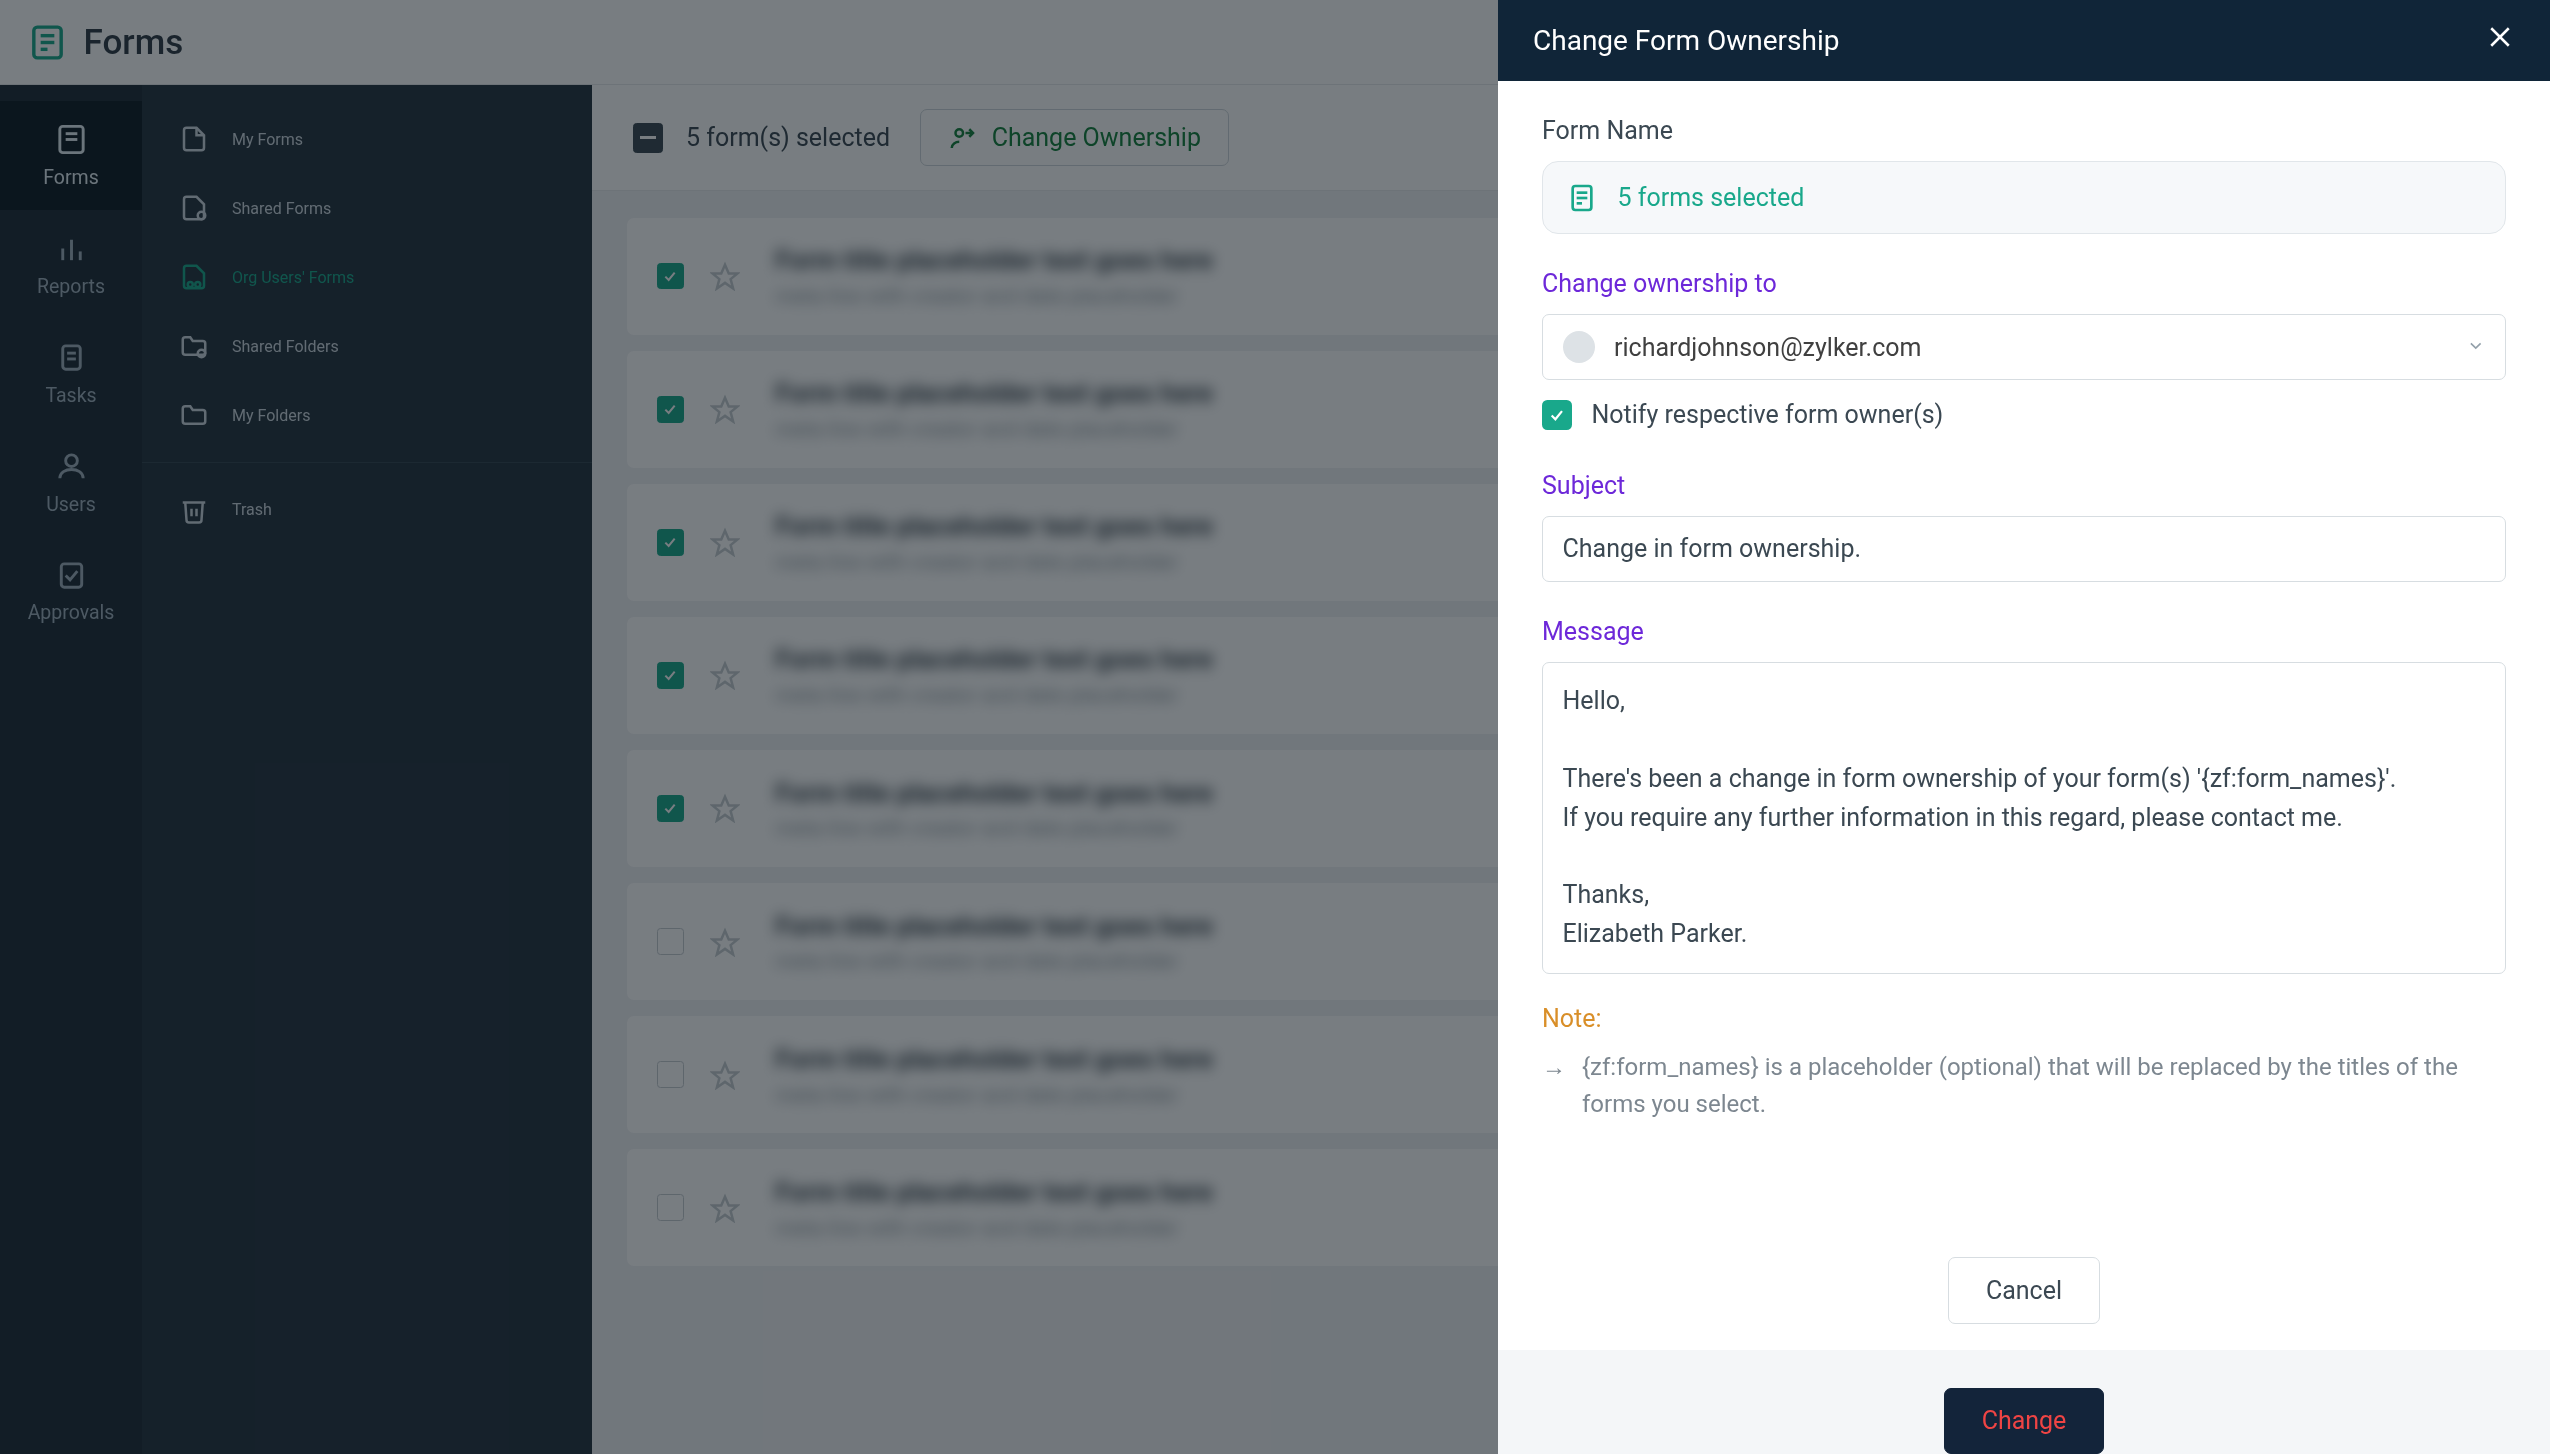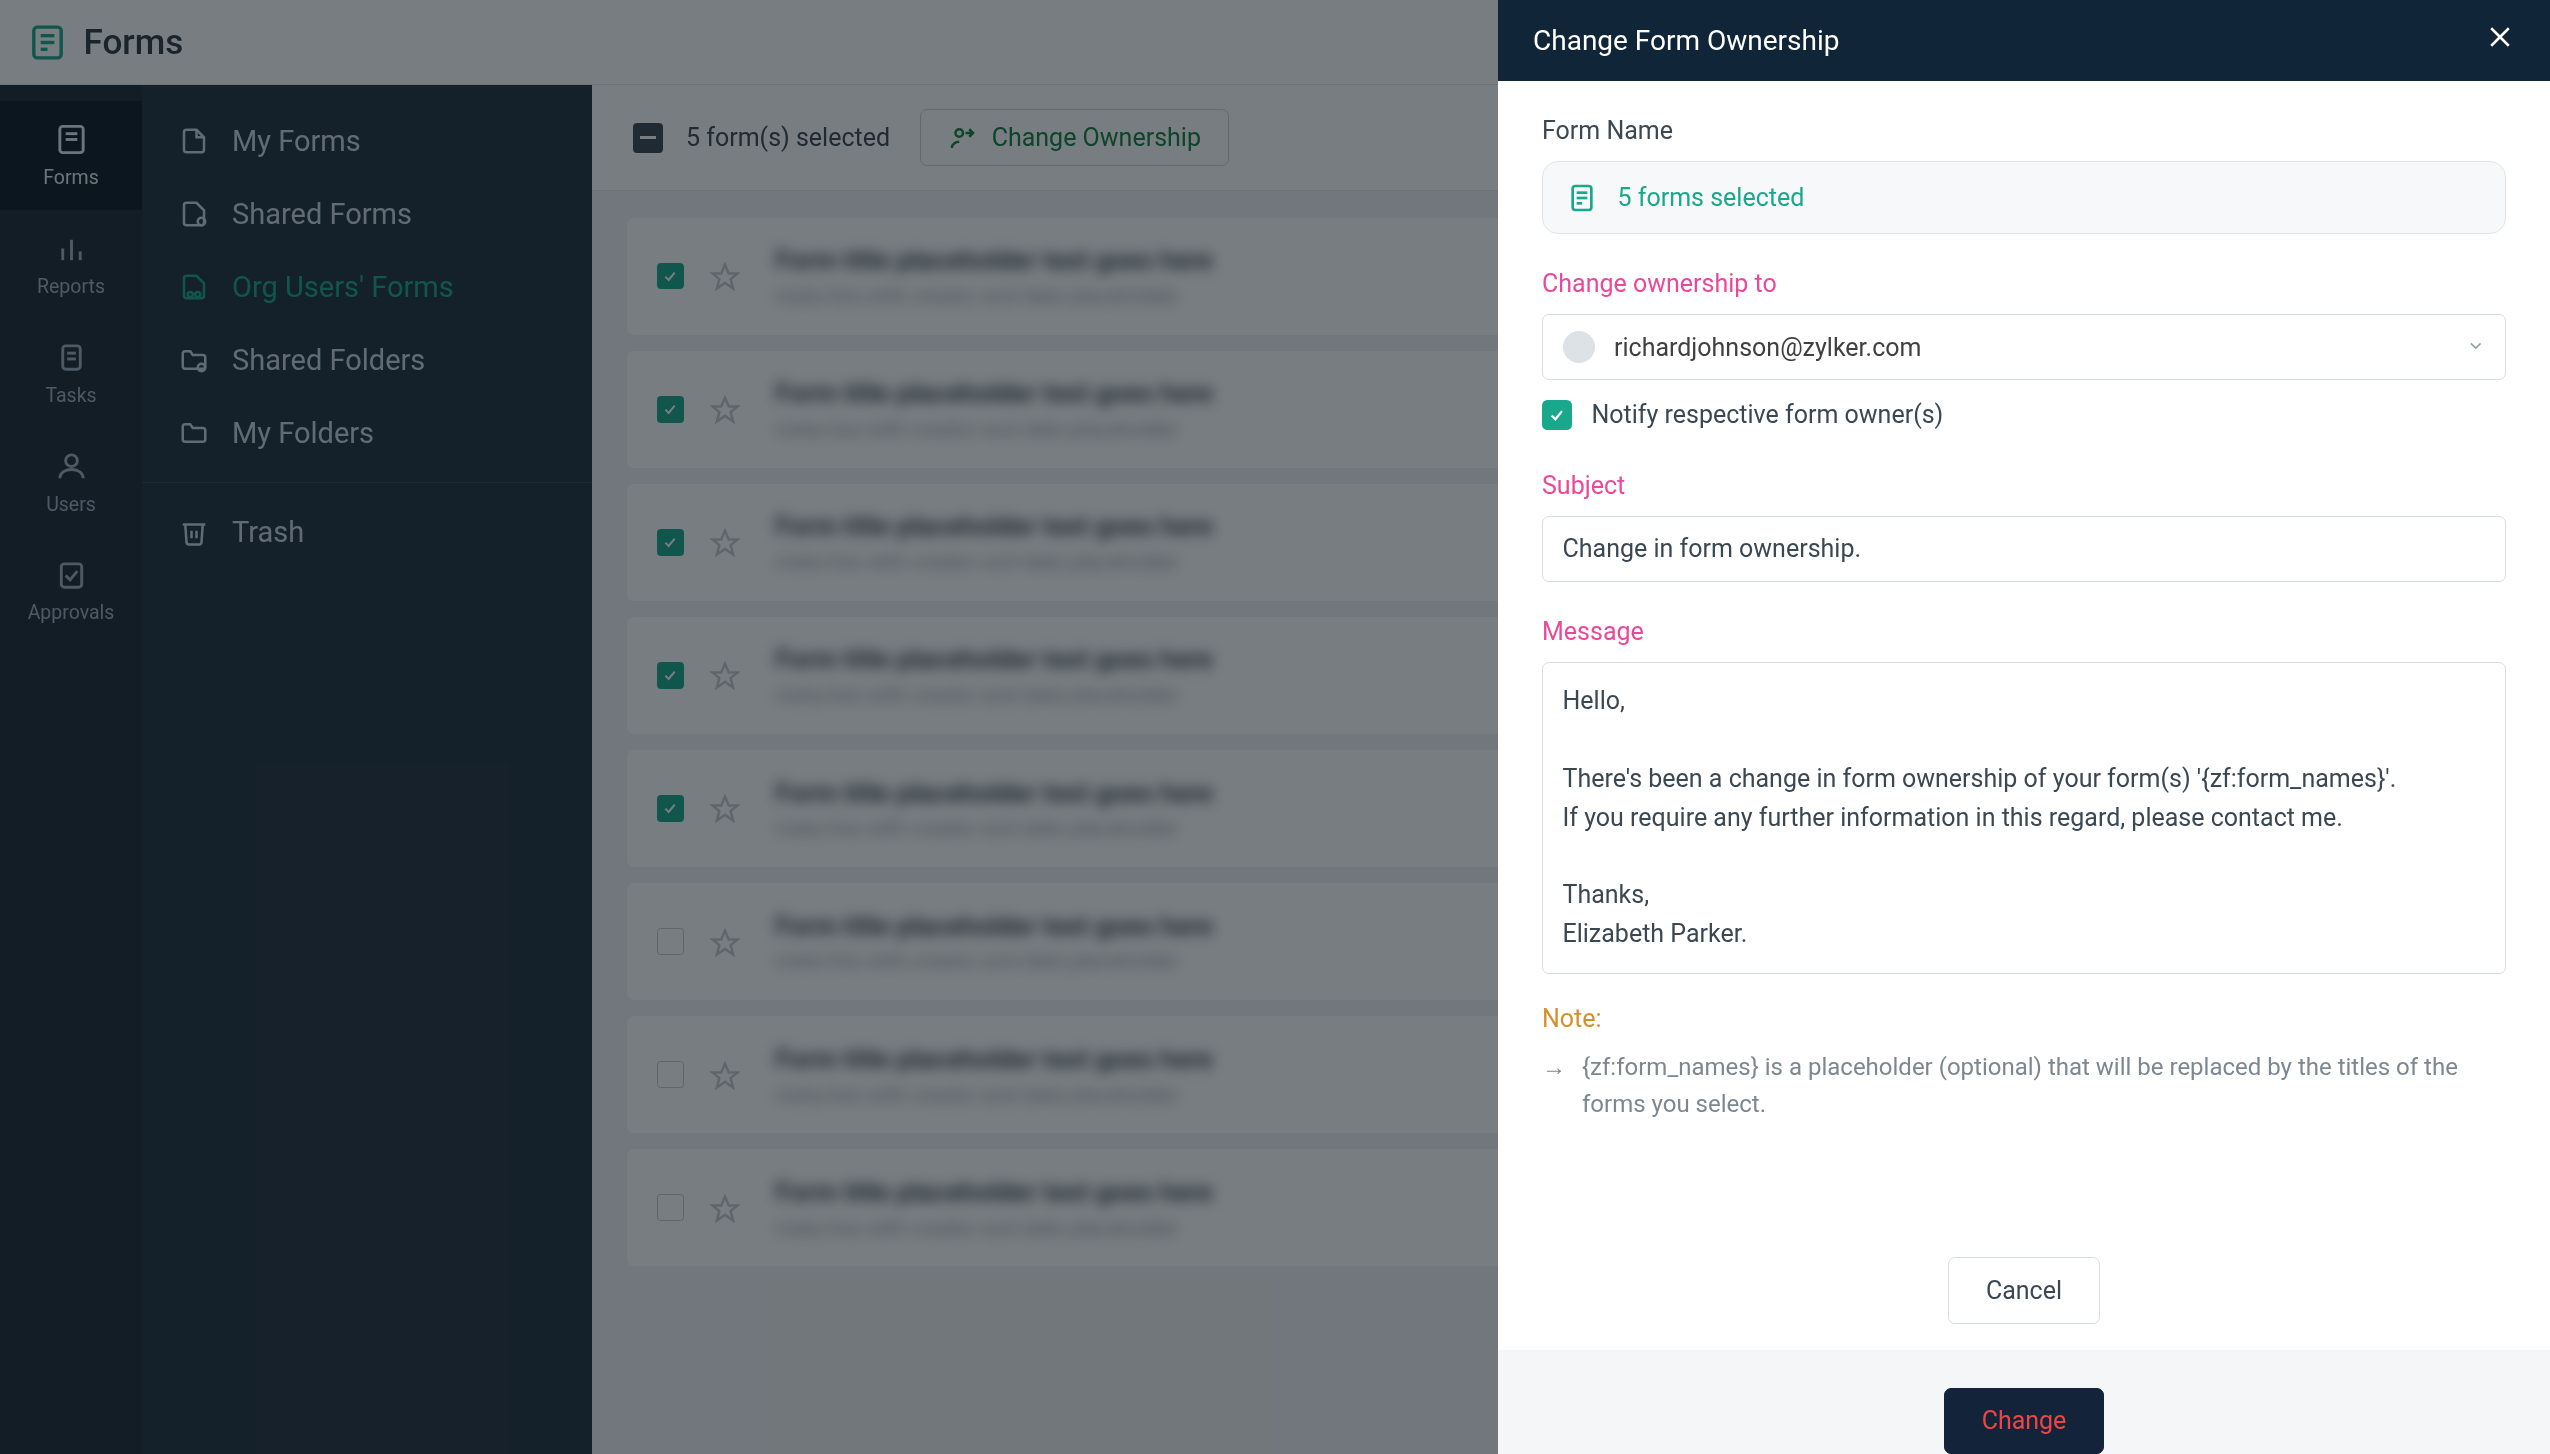--- a/index.html
+++ b/index.html
@@ -13,21 +13,21 @@
 .header .app-title { font-size: 35px; color: #2f3b45; font-weight: 500; }
 
 
 .rail { position: absolute; left:0; top:85px; width:142px; bottom:0; background:#1d2b36; display:flex; flex-direction:column; padding-top:16px; }
 .rail-item { display:flex; flex-direction:column; align-items:center; padding:21px 0; color:#9fb0bd; font-size:19.5px; cursor:pointer; }
 .rail-item.active { background:#0f1b24; color:#e3edf3; }
 .rail-item svg { width:35px; height:35px; margin-bottom:8.9px; }
 
 
 .subnav { position:absolute; left:142px; top:85px; width:450px; bottom:0; background:#25343f; padding:19.5px 0; }
-.subnav-item { display:flex; align-items:center; padding:19.5px 37px; color:#cdd7df; font-size:29px; cursor:pointer; }
+.subnav-item { display:flex; align-items:center; padding:19.5px 37px; color:#cdd7df; font-size:16px; cursor:pointer; }
 .subnav-item.active { color:#19a88b; }
 .subnav-item .icon { width:30px; height:30px; margin-right:23px; }
 .subnav-divider { height:0.9px; background:#344550; margin:12.4px 0; }
 
 
 .main { position:absolute; left:592px; top:85px; right:0; bottom:0; background:#f0f1f4; overflow:hidden; }
 .toolbar { height:106px; background:#fff; display:flex; align-items:center; padding:0 41px; border-bottom:0.9px solid #e6e8eb; }
 .selectbox { width:30px; height:30px; border:1.8px solid #3b4852; border-radius:3.5px; margin-right:23px; display:flex; align-items:center; justify-content:center; background:#3b4852; }
 .selectbox .dash { width:16px; height:3.5px; background:#fff; }
 .sel-text { font-size:25px; color:#3b4852; margin-right:30px; }
@@ -47,21 +47,21 @@
 
 .overlay { position:absolute; inset:0; background:rgba(10,18,26,0.55); }
 
 
 .modal { position:absolute; right:0; top:0; bottom:0; width:1052px; background:#fff; display:flex; flex-direction:column; }
 .modal-head { height:81px; background:#102538; color:#fff; display:flex; align-items:center; padding:0 35px; font-size:28px; }
 .modal-head .close { margin-left:auto; cursor:pointer; }
 .modal-head .close svg{width:30px;height:30px;}
 .modal-body { flex:1; overflow:auto; padding:35px 44px; }
 .label { font-size:25px; color:#3b4852; margin-bottom:16px; }
-.label.red { color:#ec4899; }
+.label.red { color:#6d28d9; }
 .label.orange { color:#d98f29; }
 .selected-chip { border:0.9px solid #e1e6ea; background:#f6f8fa; border-radius:16px; padding:19.5px 23px; display:flex; align-items:center; margin-bottom:35px; }
 .selected-chip svg { width:32px; height:32px; margin-right:19.5px; }
 .selected-chip span { color:#19a88b; font-size:25px; }
 .select { border:0.9px solid #d7dde1; border-radius:7px; padding:16px 19.5px; display:flex; align-items:center; margin-bottom:19.5px; cursor:pointer; }
 .select .avatar { width:32px; height:32px; border-radius:50%; background:#dde2e6; margin-right:19.5px; }
 .select .email { font-size:25px; color:#404040; }
 .select .chev { margin-left:auto; color:#93a0aa; }
 .chkrow { display:flex; align-items:center; margin-bottom:41px; }
 .chk { width:30px; height:30px; border-radius:5.3px; background:#19a88b; display:flex; align-items:center; justify-content:center; margin-right:19.5px; }

